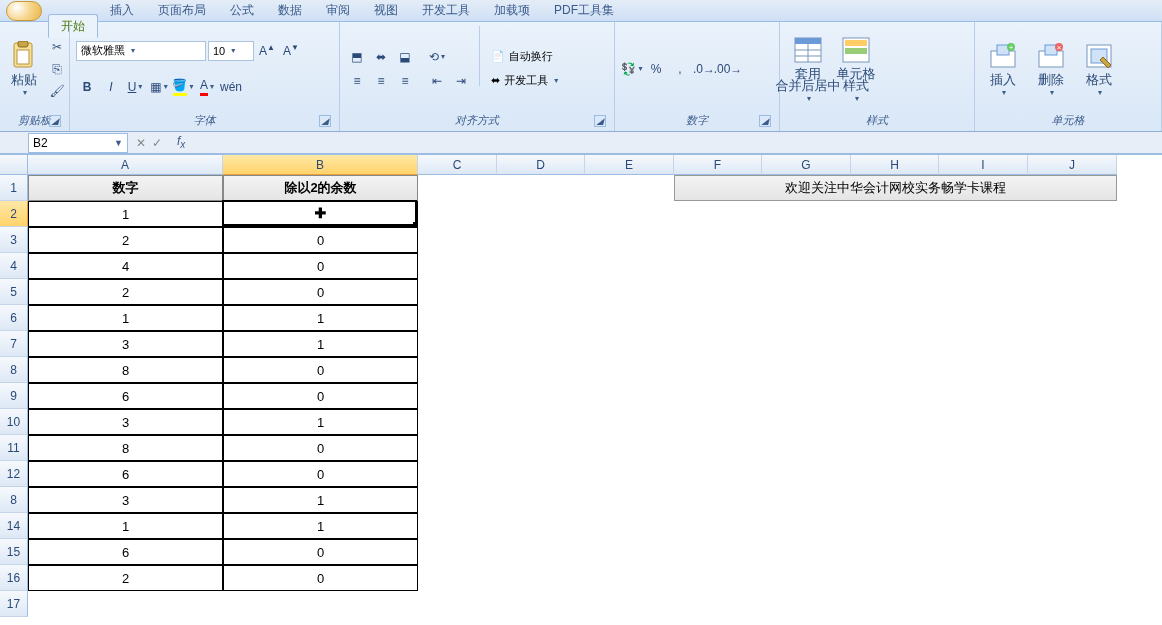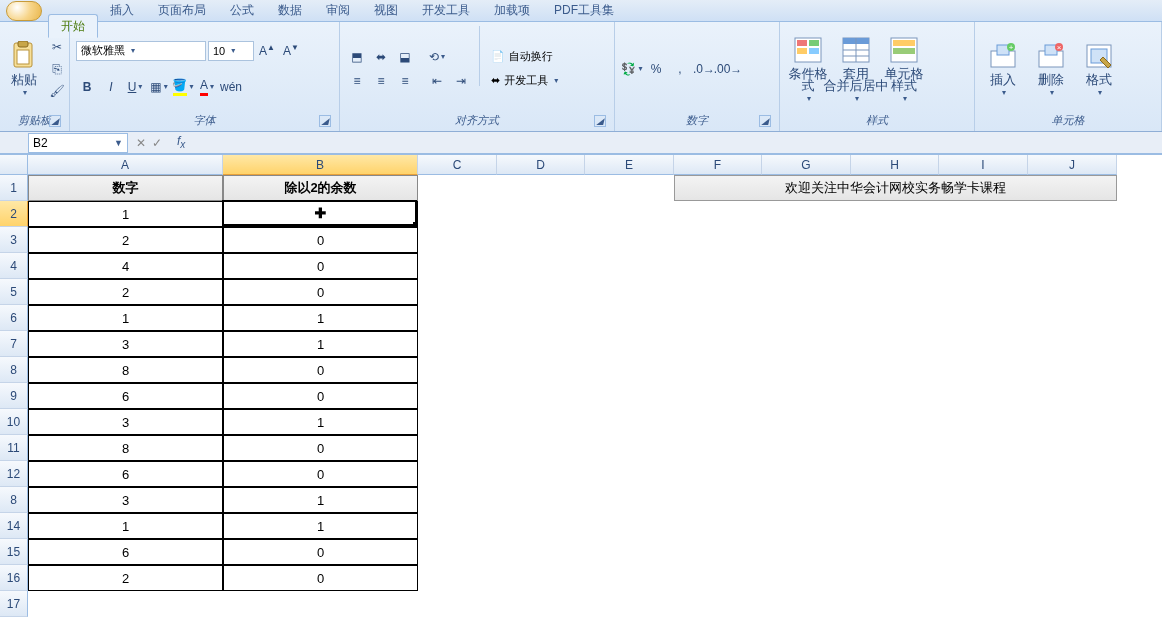--- a/index.html
+++ b/index.html
@@ -221,32 +221,20 @@
               <span>.00→</span>
             </div>
         </div>
       </div>
     </div>
     <div class="group-label"><span>数字</span><span class="launcher">◢</span></div>
   </div>
 
   <div class="group" style="width:195px">
     <div class="group-body">
-      <div class="bigbtn dd">
-        <div class="icn">
-            <svg width="30" height="28">
-              <rect x="2" y="2" width="26" height="24" fill="#fff" stroke="#7a95bb"></rect>
-              <rect x="4" y="4" width="10" height="6" fill="#e77"></rect>
-              <rect x="16" y="4" width="10" height="6" fill="#7c7"></rect>
-              <rect x="4" y="12" width="10" height="6" fill="#fc6"></rect>
-              <rect x="16" y="12" width="10" height="6" fill="#8cf"></rect>
-            </svg>
-          </div>
-        <div class="lbl">条件格式</div>
-      </div>
       <div class="bigbtn dd">
         <div class="icn">
             <svg width="30" height="28">
               <rect x="2" y="2" width="26" height="24" fill="#fff" stroke="#7a95bb"></rect>
               <rect x="2" y="2" width="26" height="6" fill="#6a9bd8"></rect>
               <line x1="2" y1="14" x2="28" y2="14" stroke="#7a95bb"></line>
               <line x1="2" y1="20" x2="28" y2="20" stroke="#7a95bb"></line>
               <line x1="15" y1="2" x2="15" y2="26" stroke="#7a95bb"></line>
             </svg>
           </div>

